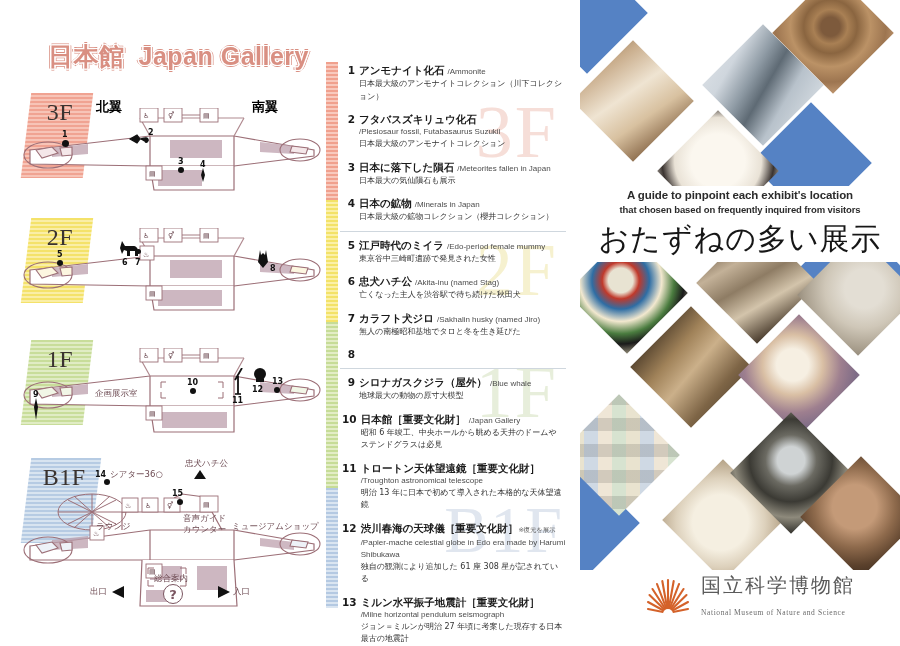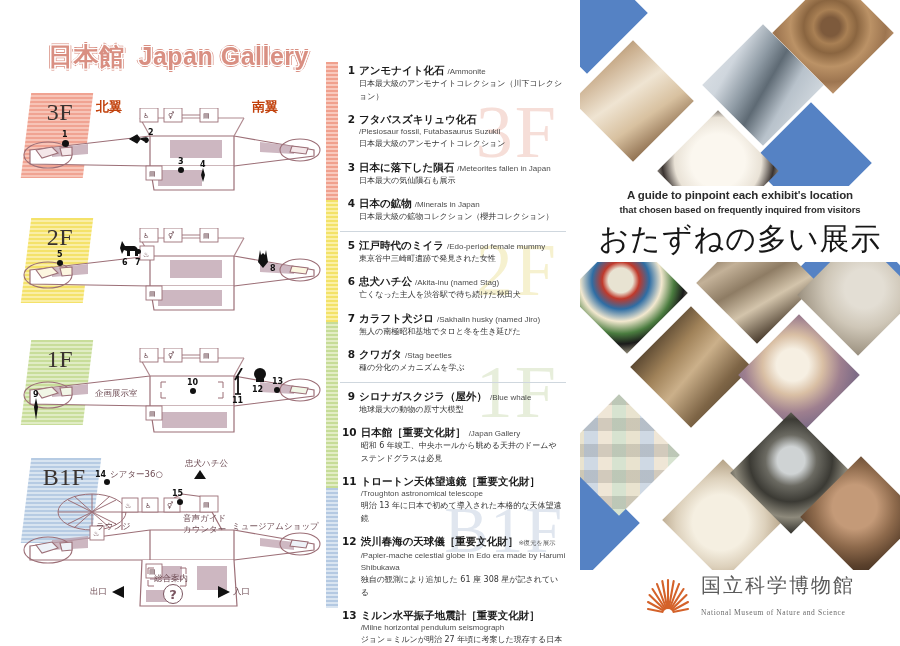--- a/index.html
+++ b/index.html
@@ -38,21 +38,21 @@
       0 2.2px 0 #d98f82, 0 -2.2px 0 #d98f82;
   }
   .gallery-title .jp { font-family: "DejaVu Sans", sans-serif; }
   .gallery-title .en { margin-left: 14px; }
 
   
   .wing-label {
     position: absolute;
     font-family: "DejaVu Sans", sans-serif;
     font-size: 13px; font-weight: bold;
-    color: #c2410c;
+    color: #000000;
   }
 
   
   .floor-tag {
     position: absolute;
     width: 62px; height: 85px;
     transform: skewX(-7deg);
     display: flex; align-items: center; justify-content: center;
   }
   .floor-tag .ft-text {
@@ -550,24 +550,20 @@
         <div class="exhibit">
           <div class="ex-num">7</div>
           <div class="ex-body">
             <div class="ex-head"><span>カラフト犬ジロ</span><span class="ex-en inline">/Sakhalin husky (named Jiro)</span></div>
             <div class="ex-desc" style="white-space: pre-line;">無人の南極昭和基地でタロと冬を生き延びた</div>
           </div>
         </div>
         <div class="ex-gap"></div>
         <div class="exhibit">
           <div class="ex-num">8</div>
-          <div class="ex-body">
-            <div class="ex-head"><span>クワガタ</span><span class="ex-en inline">/Stag beetles</span></div>
-            <div class="ex-desc" style="white-space: pre-line;">種の分化のメカニズムを学ぶ</div>
-          </div>
         </div>
         <div class="ex-sep"></div>
         <div class="exhibit">
           <div class="ex-num">9</div>
           <div class="ex-body">
             <div class="ex-head"><span>シロナガスクジラ（屋外）</span><span class="ex-en inline">/Blue whale</span></div>
             <div class="ex-desc" style="white-space: pre-line;">地球最大の動物の原寸大模型</div>
           </div>
         </div>
         <div class="ex-gap"></div>

